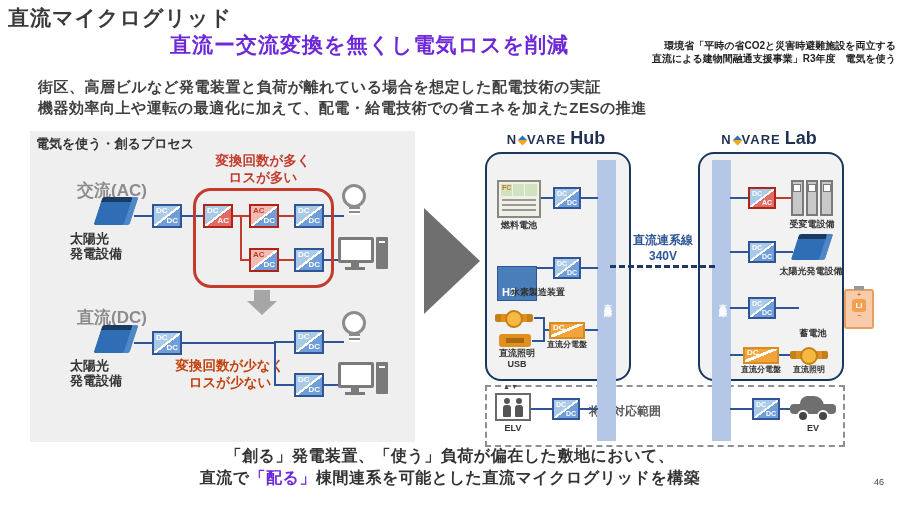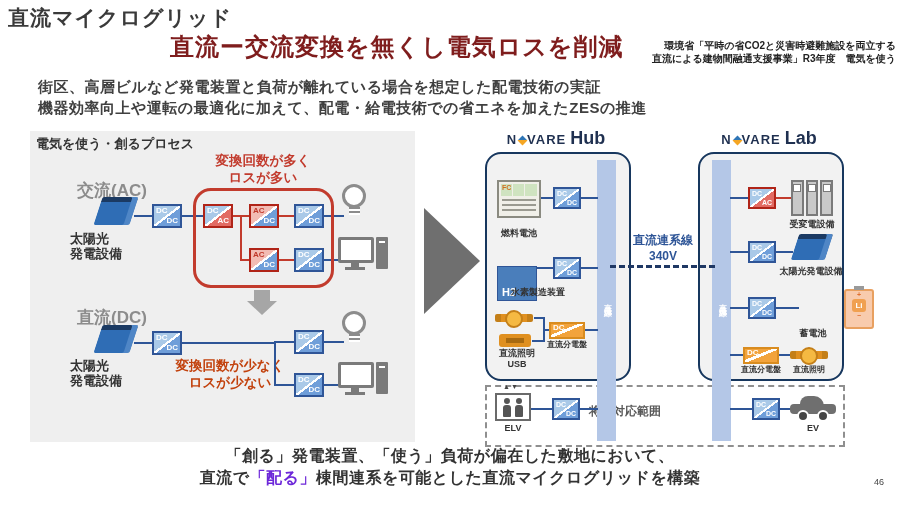--- a/index.html
+++ b/index.html
@@ -1,21 +1,21 @@
 <!DOCTYPE html>
 <html><head>
 <meta charset="utf-8">
 <style>
   html,body{margin:0;padding:0;background:#fff;}
   .stage{position:relative;width:900px;height:505px;background:#fff;overflow:hidden;
          font-family:"Liberation Sans","DejaVu Sans",sans-serif;color:#333;}
   .abs{position:absolute;}
   
   .title{font-size:21px;font-weight:700;color:#3a3a3a;letter-spacing:1px;}
-  .subtitle{font-size:24px;font-weight:700;color:#7f1d1d;letter-spacing:1px;}
+  .subtitle{font-size:21px;font-weight:700;color:#6d28d9;letter-spacing:1px;}
   .grant{font-size:10px;font-weight:700;color:#222;line-height:12.5px;text-align:right;}
   .bodytxt{font-size:15px;font-weight:700;color:#404040;line-height:21px;letter-spacing:.5px;}
   
   .panel{background:#efefef;}
   .ptitle{font-size:13px;font-weight:700;color:#333;}
   .seclab{font-size:17px;font-weight:700;color:#8c8c8c;}
   .note{font-size:13.5px;font-weight:700;text-align:center;line-height:17px;}
   .note.red{color:#c23b2d;} .note.blue{color:#c2410c;}
   .srclab{font-size:13px;font-weight:700;color:#333;text-align:left;line-height:15px;}
   .red-group{border:3px solid #c23b2d;border-radius:18px;background:transparent;}
@@ -255,21 +255,21 @@
     <div>直流連系線</div>
     <div>340V</div>
   </div>
   <div class="dash" style="left:610px;top:265px;width:105px;"></div>
 
   <div class="fc-icon" style="left:497px;top:180px;">
     <div class="fc-cells"></div>
       <div class="fc-txt">FC</div>
       <div class="fc-vents"></div>
   </div>
-  <div class="icap" style="left:489px;top:228px;width:60px;">燃料電池</div>
+  <div class="icap" style="left:489px;top:220px;width:60px;">燃料電池</div>
   <div class="hl z4" style="left:541px;top:197px;width:12px;"></div>
   <div class="conv sm z4" style="left:553px;top:187px;">
       <span class="tl">DC</span>
       <span class="br">DC</span>
     </div>
   <div class="hl z4" style="left:581px;top:197px;width:17px;"></div>
 
   <div class="h2-icon" style="left:497px;top:266px;">
       <span>H2</span>
     </div>

